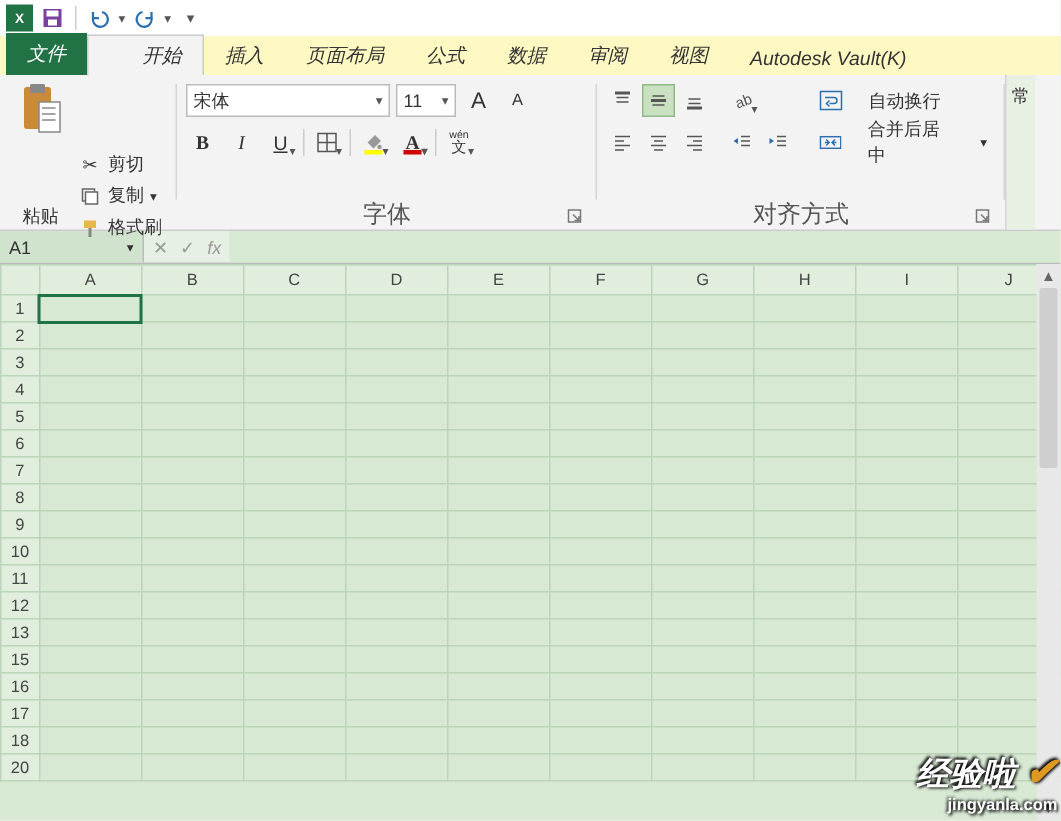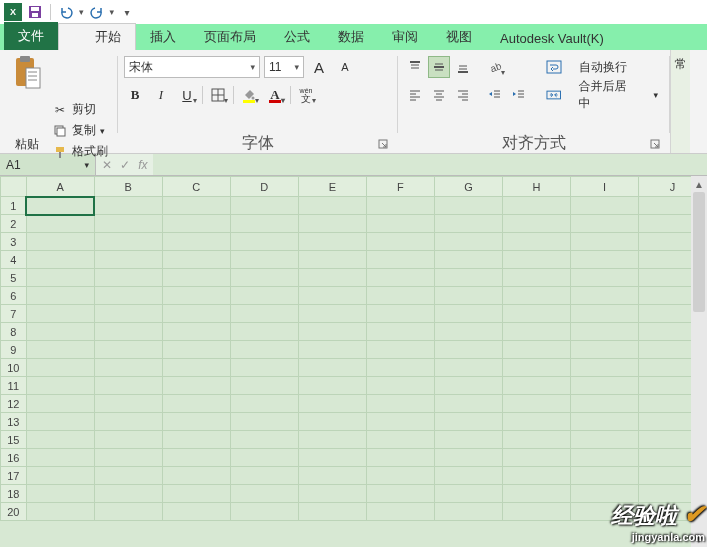--- a/index.html
+++ b/index.html
@@ -5,21 +5,21 @@
 * { box-sizing: border-box; margin: 0; padding: 0; font-family: "Microsoft YaHei", Arial, sans-serif; }
 body { width: 707px; height: 547px; background: #fff; overflow: hidden; position: relative; font-size: 12px; color: #333; }
 
 
 .qat { height: 24px; background: #fff; display: flex; align-items: center; padding: 0 4px; gap: 2px; }
 .qat .xl-icon { width: 18px; height: 18px; background: #217346; color: #fff; display: flex; align-items: center; justify-content: center; font-size: 9px; font-weight: bold; }
 .qat .btn { width: 22px; height: 22px; display: flex; align-items: center; justify-content: center; cursor: pointer; }
 .qat .sep { width: 1px; height: 16px; background: #ccc; margin: 0 2px; }
 
 
-.tabs { height: 26px; background: #86efac; display: flex; align-items: flex-end; padding-left: 4px; }
+.tabs { height: 26px; background: #fef9c3; display: flex; align-items: flex-end; padding-left: 4px; font-style: italic; }
 .tab { padding: 4px 14px; font-size: 13px; color: #333; cursor: pointer; }
 .tab.file { background: #217346; color: #fff; padding: 5px 14px; }
 .tab.active { background: #f3f3f3; border: 1px solid #ccc; border-bottom: none; padding-left: 36px; }
 
 
 .ribbon { height: 104px; background: #f3f3f3; border-bottom: 1px solid #ccc; display: flex; }
 .group { padding: 4px 6px 2px 6px; display: flex; flex-direction: column; justify-content: space-between; position: relative; }
 .group::after { content: ""; position: absolute; right: 0; top: 6px; bottom: 20px; width: 1px; background: #d4d4d4; }
 .group-body { flex: 1; display: flex; }
 .group-label { text-align: center; font-size: 16px; color: #555; position: relative; height: 16px; display: flex; align-items: center; justify-content: center; }

